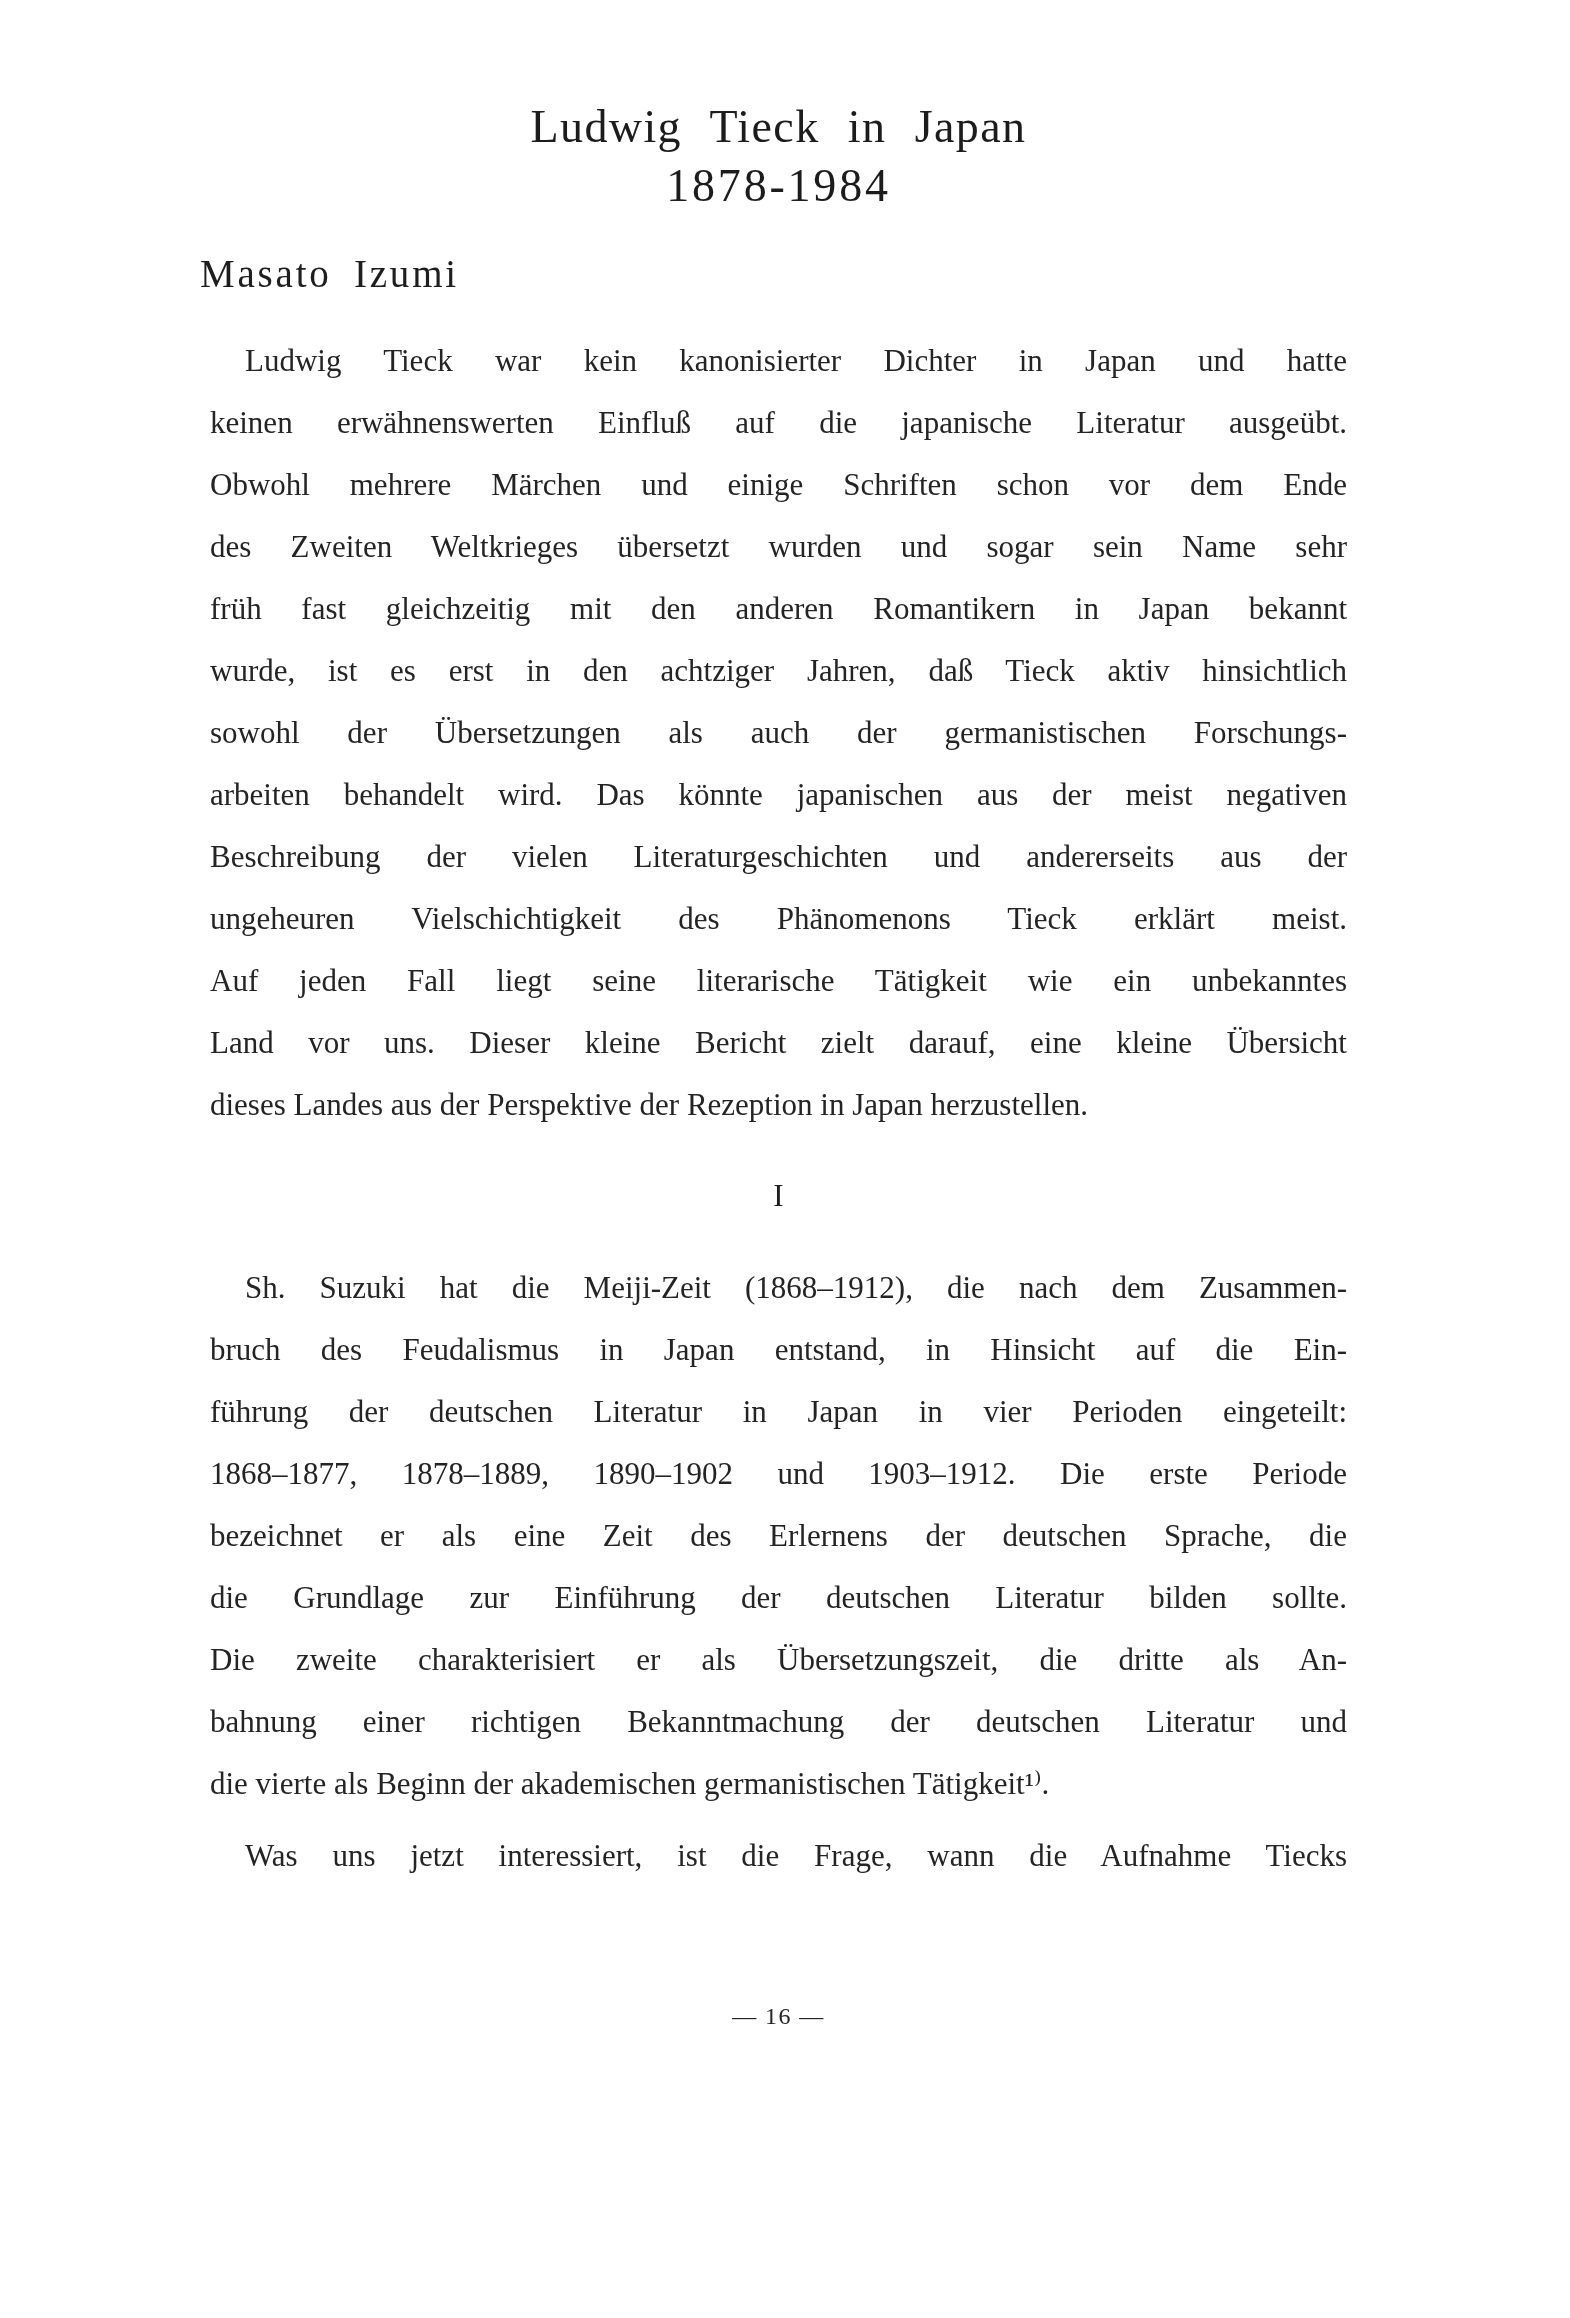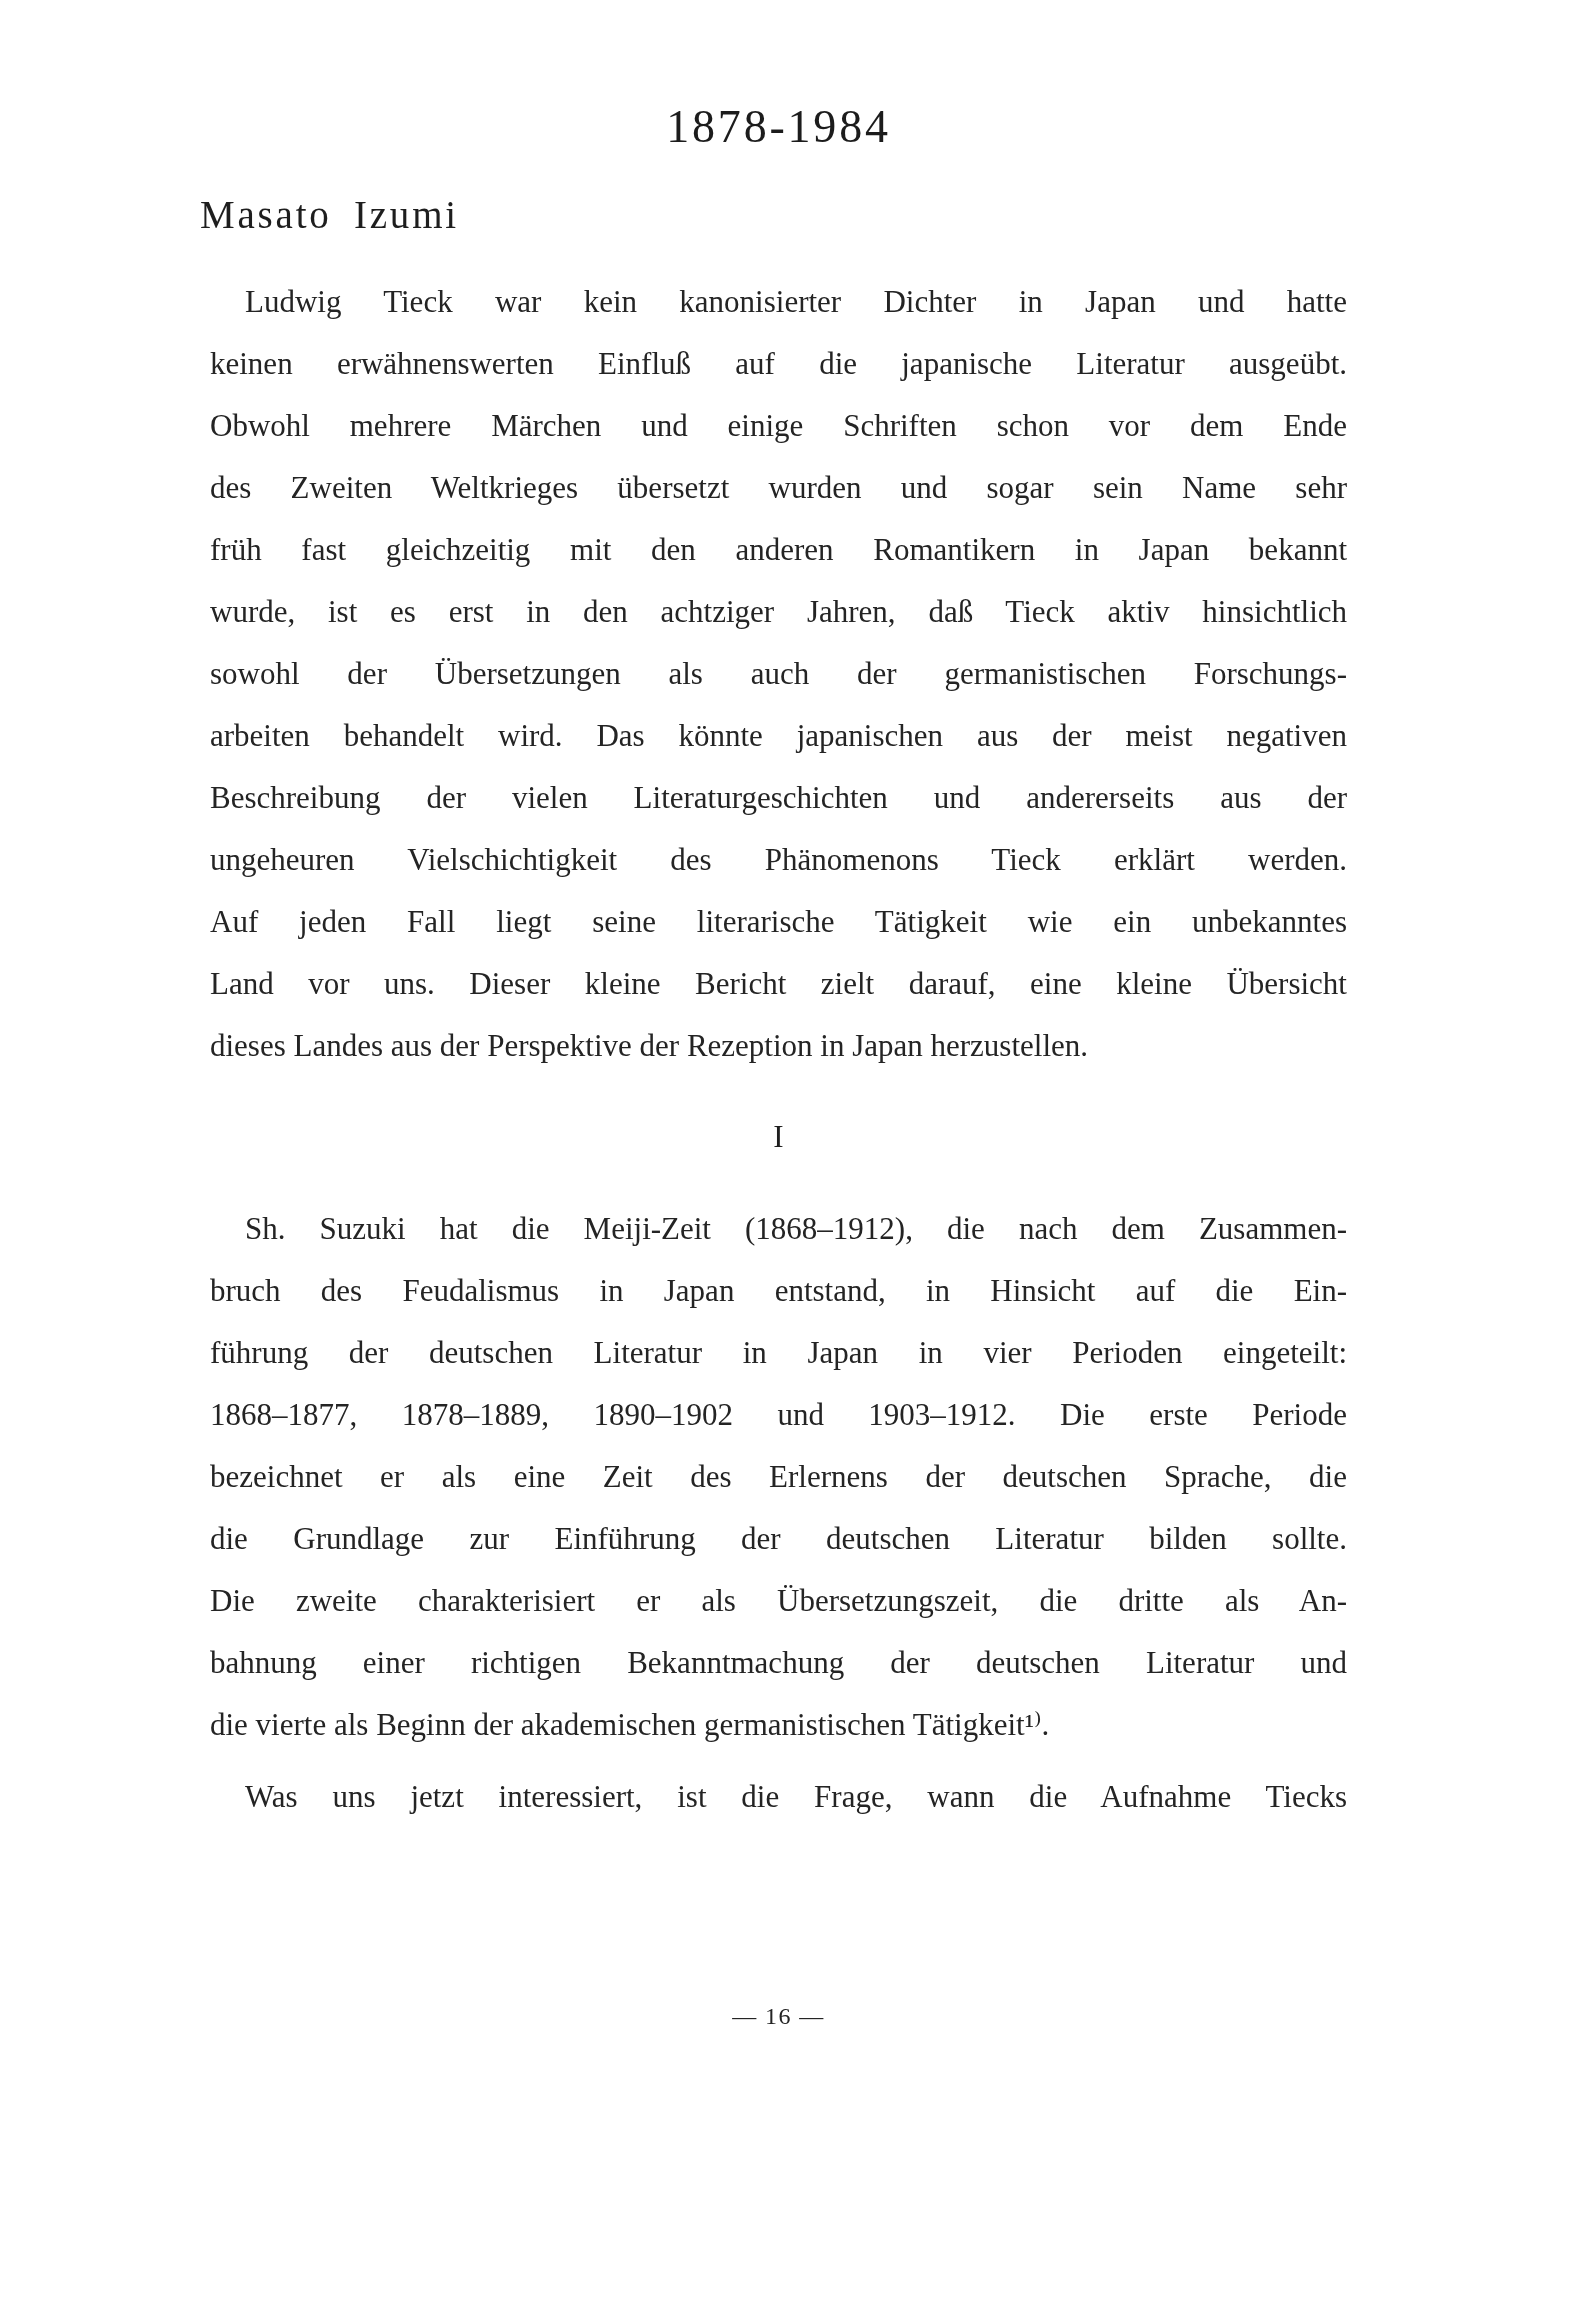--- a/index.html
+++ b/index.html
@@ -80,35 +80,36 @@
     letter-spacing: 1.4px;
     color: #242424;
   }
 </style>
 </head>
 <body>
 
 <div class="page">
   <div class="content">
     <div class="title">
+      <div class="title-line1">Ludwig Tieck in Japan</div>
       <div class="title-line2">1878-1984</div>
     </div>
     <div class="author">Masato Izumi</div>
     <div class="document-body">
         <div class="paragraph">
           <div class="line indent">Ludwig Tieck war kein kanonisierter Dichter in Japan und hatte</div>
           <div class="line">keinen erwähnenswerten Einfluß auf die japanische Literatur ausgeübt.</div>
           <div class="line">Obwohl mehrere Märchen und einige Schriften schon vor dem Ende</div>
           <div class="line">des Zweiten Weltkrieges übersetzt wurden und sogar sein Name sehr</div>
           <div class="line">früh fast gleichzeitig mit den anderen Romantikern in Japan bekannt</div>
           <div class="line">wurde, ist es erst in den achtziger Jahren, daß Tieck aktiv hinsichtlich</div>
           <div class="line">sowohl der Übersetzungen als auch der germanistischen Forschungs-</div>
           <div class="line">arbeiten behandelt wird.  Das könnte japanischen aus der meist negativen</div>
           <div class="line">Beschreibung der vielen Literaturgeschichten und andererseits aus der</div>
-          <div class="line">ungeheuren Vielschichtigkeit des Phänomenons Tieck erklärt werden.</div>
+          <div class="line">ungeheuren Vielschichtigkeit des Phänomenons Tieck erklärt meist.</div>
           <div class="line">Auf jeden Fall liegt seine literarische Tätigkeit wie ein unbekanntes</div>
           <div class="line">Land vor uns.  Dieser kleine Bericht zielt darauf, eine kleine Übersicht</div>
           <div class="line last">dieses Landes aus der Perspektive der Rezeption in Japan herzustellen.</div>
         </div>
         <div class="section-heading">I</div>
         <div class="paragraph">
           <div class="line indent">Sh. Suzuki hat die Meiji-Zeit (1868–1912), die nach dem Zusammen-</div>
           <div class="line">bruch des Feudalismus in Japan entstand, in Hinsicht auf die Ein-</div>
           <div class="line">führung der deutschen Literatur in Japan in vier Perioden eingeteilt:</div>
           <div class="line">1868–1877, 1878–1889, 1890–1902 und 1903–1912.  Die erste Periode</div>

